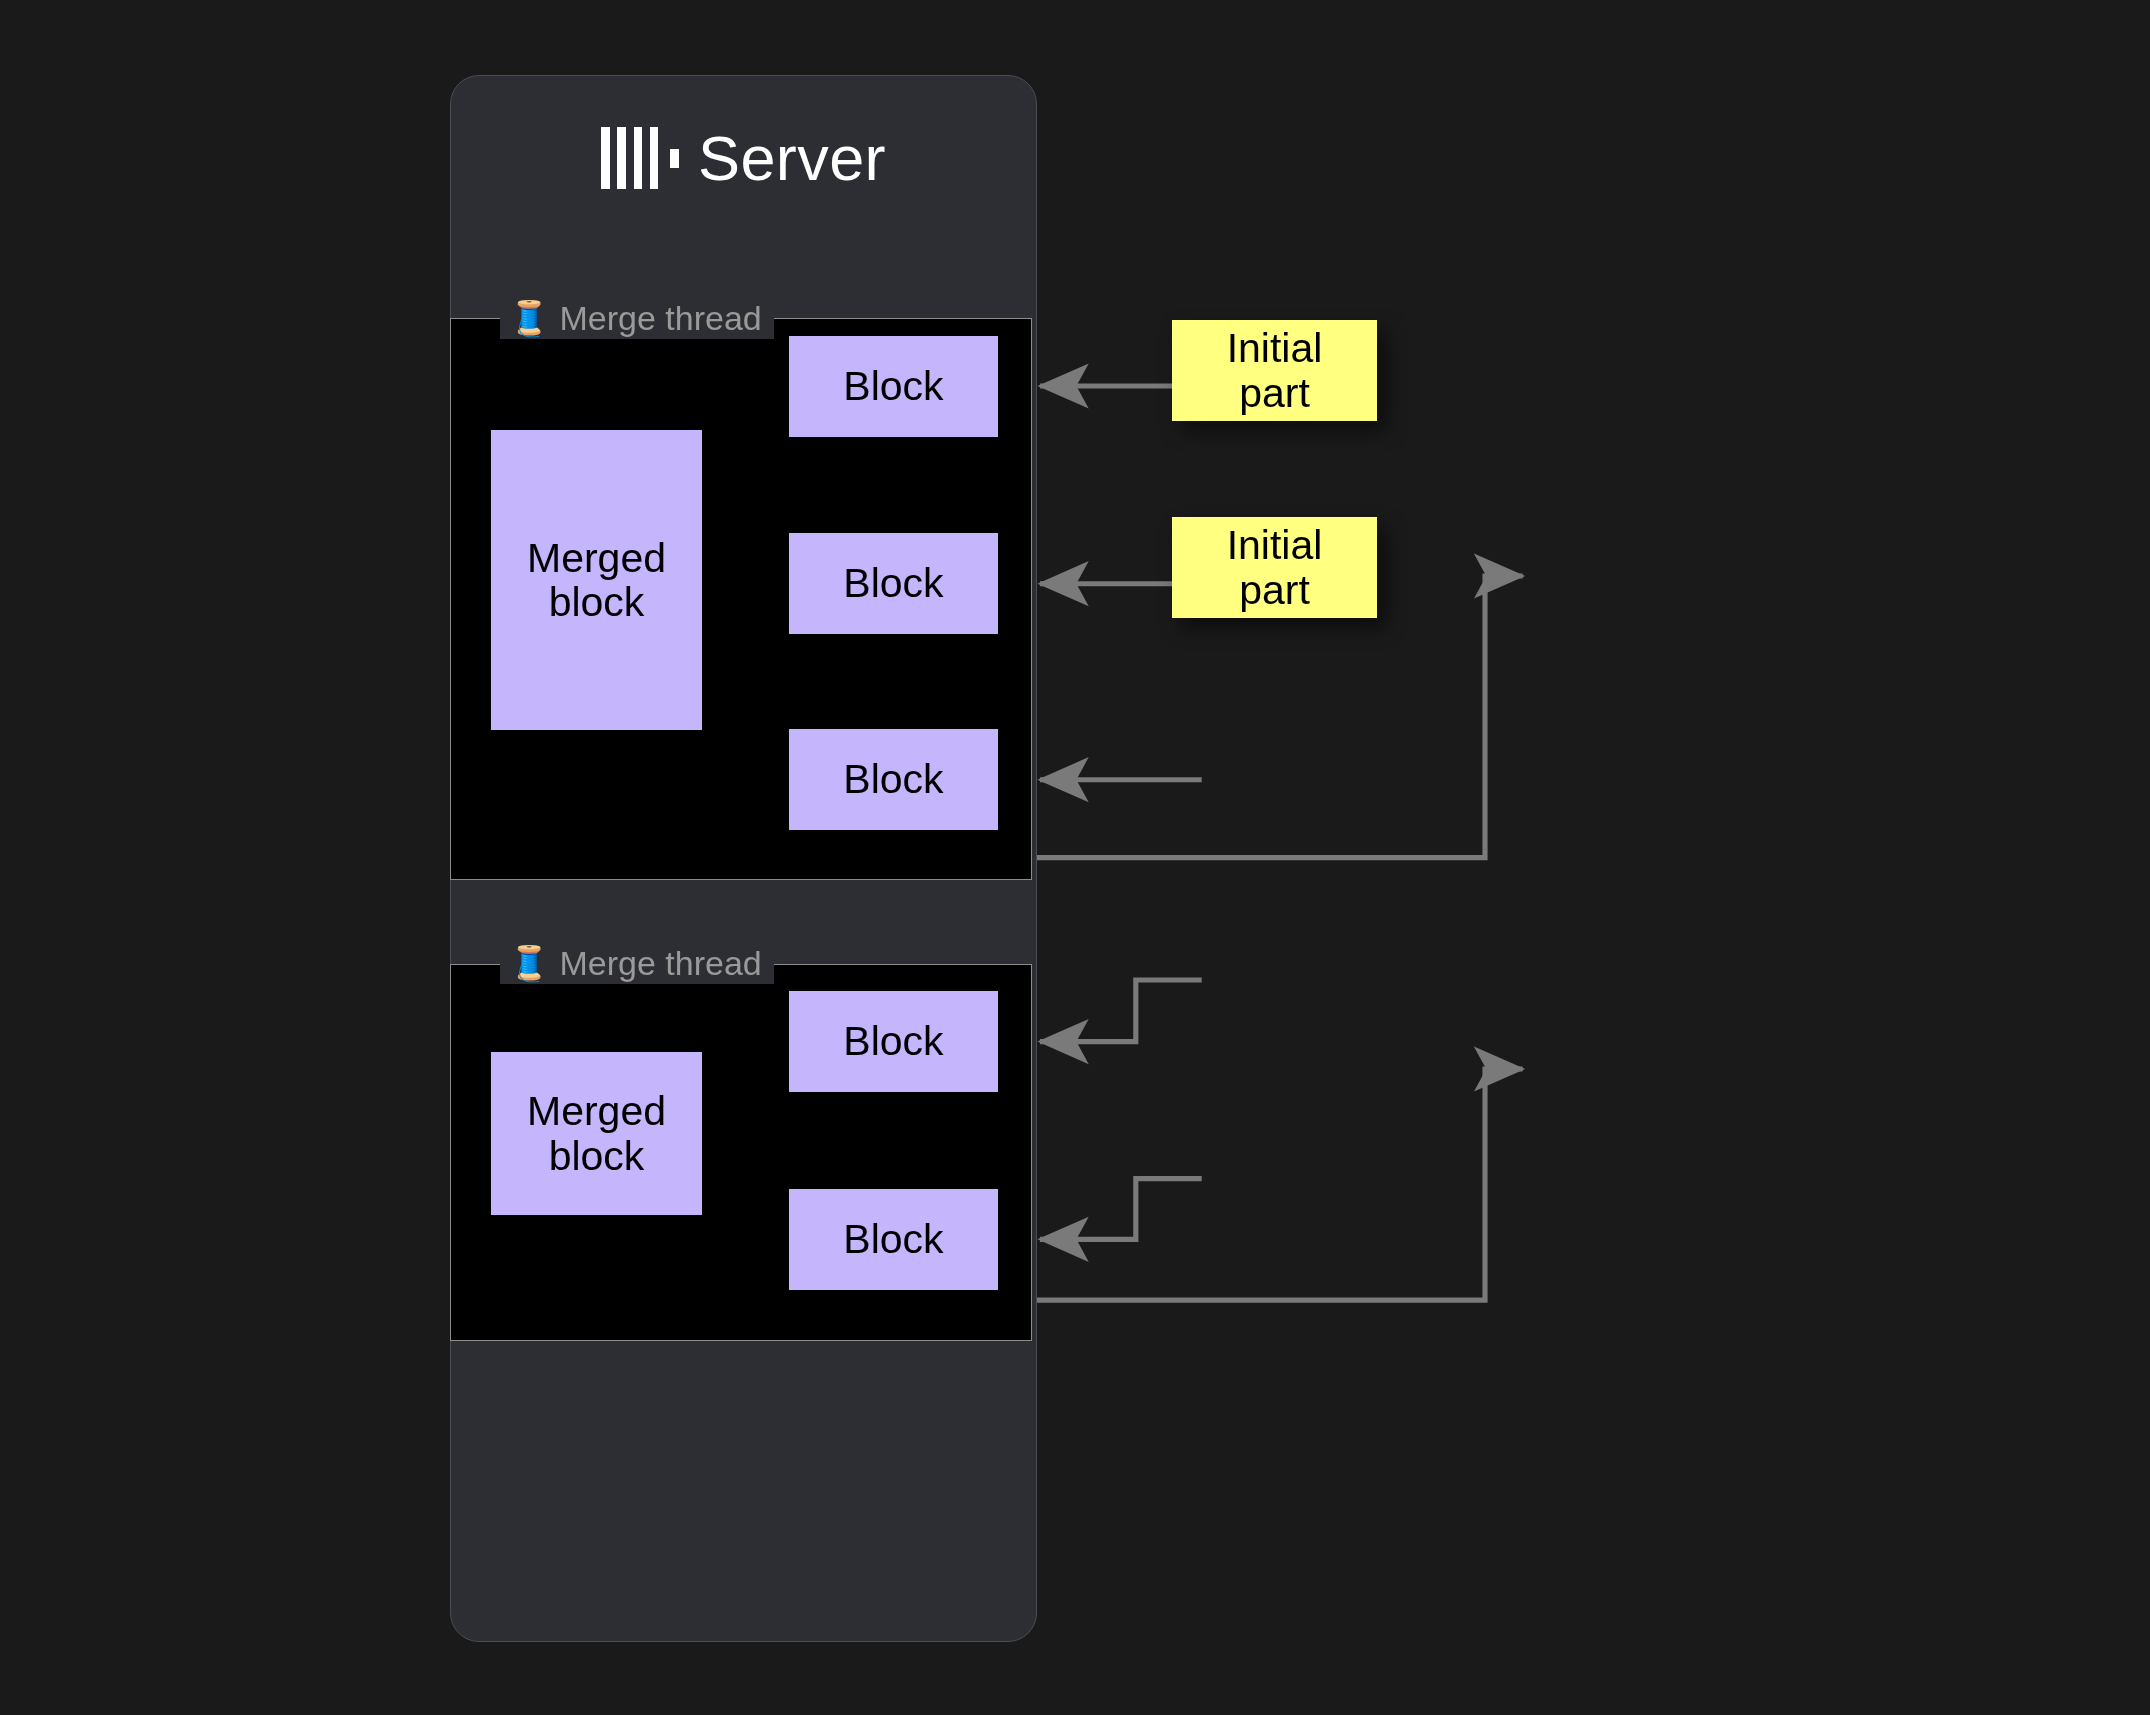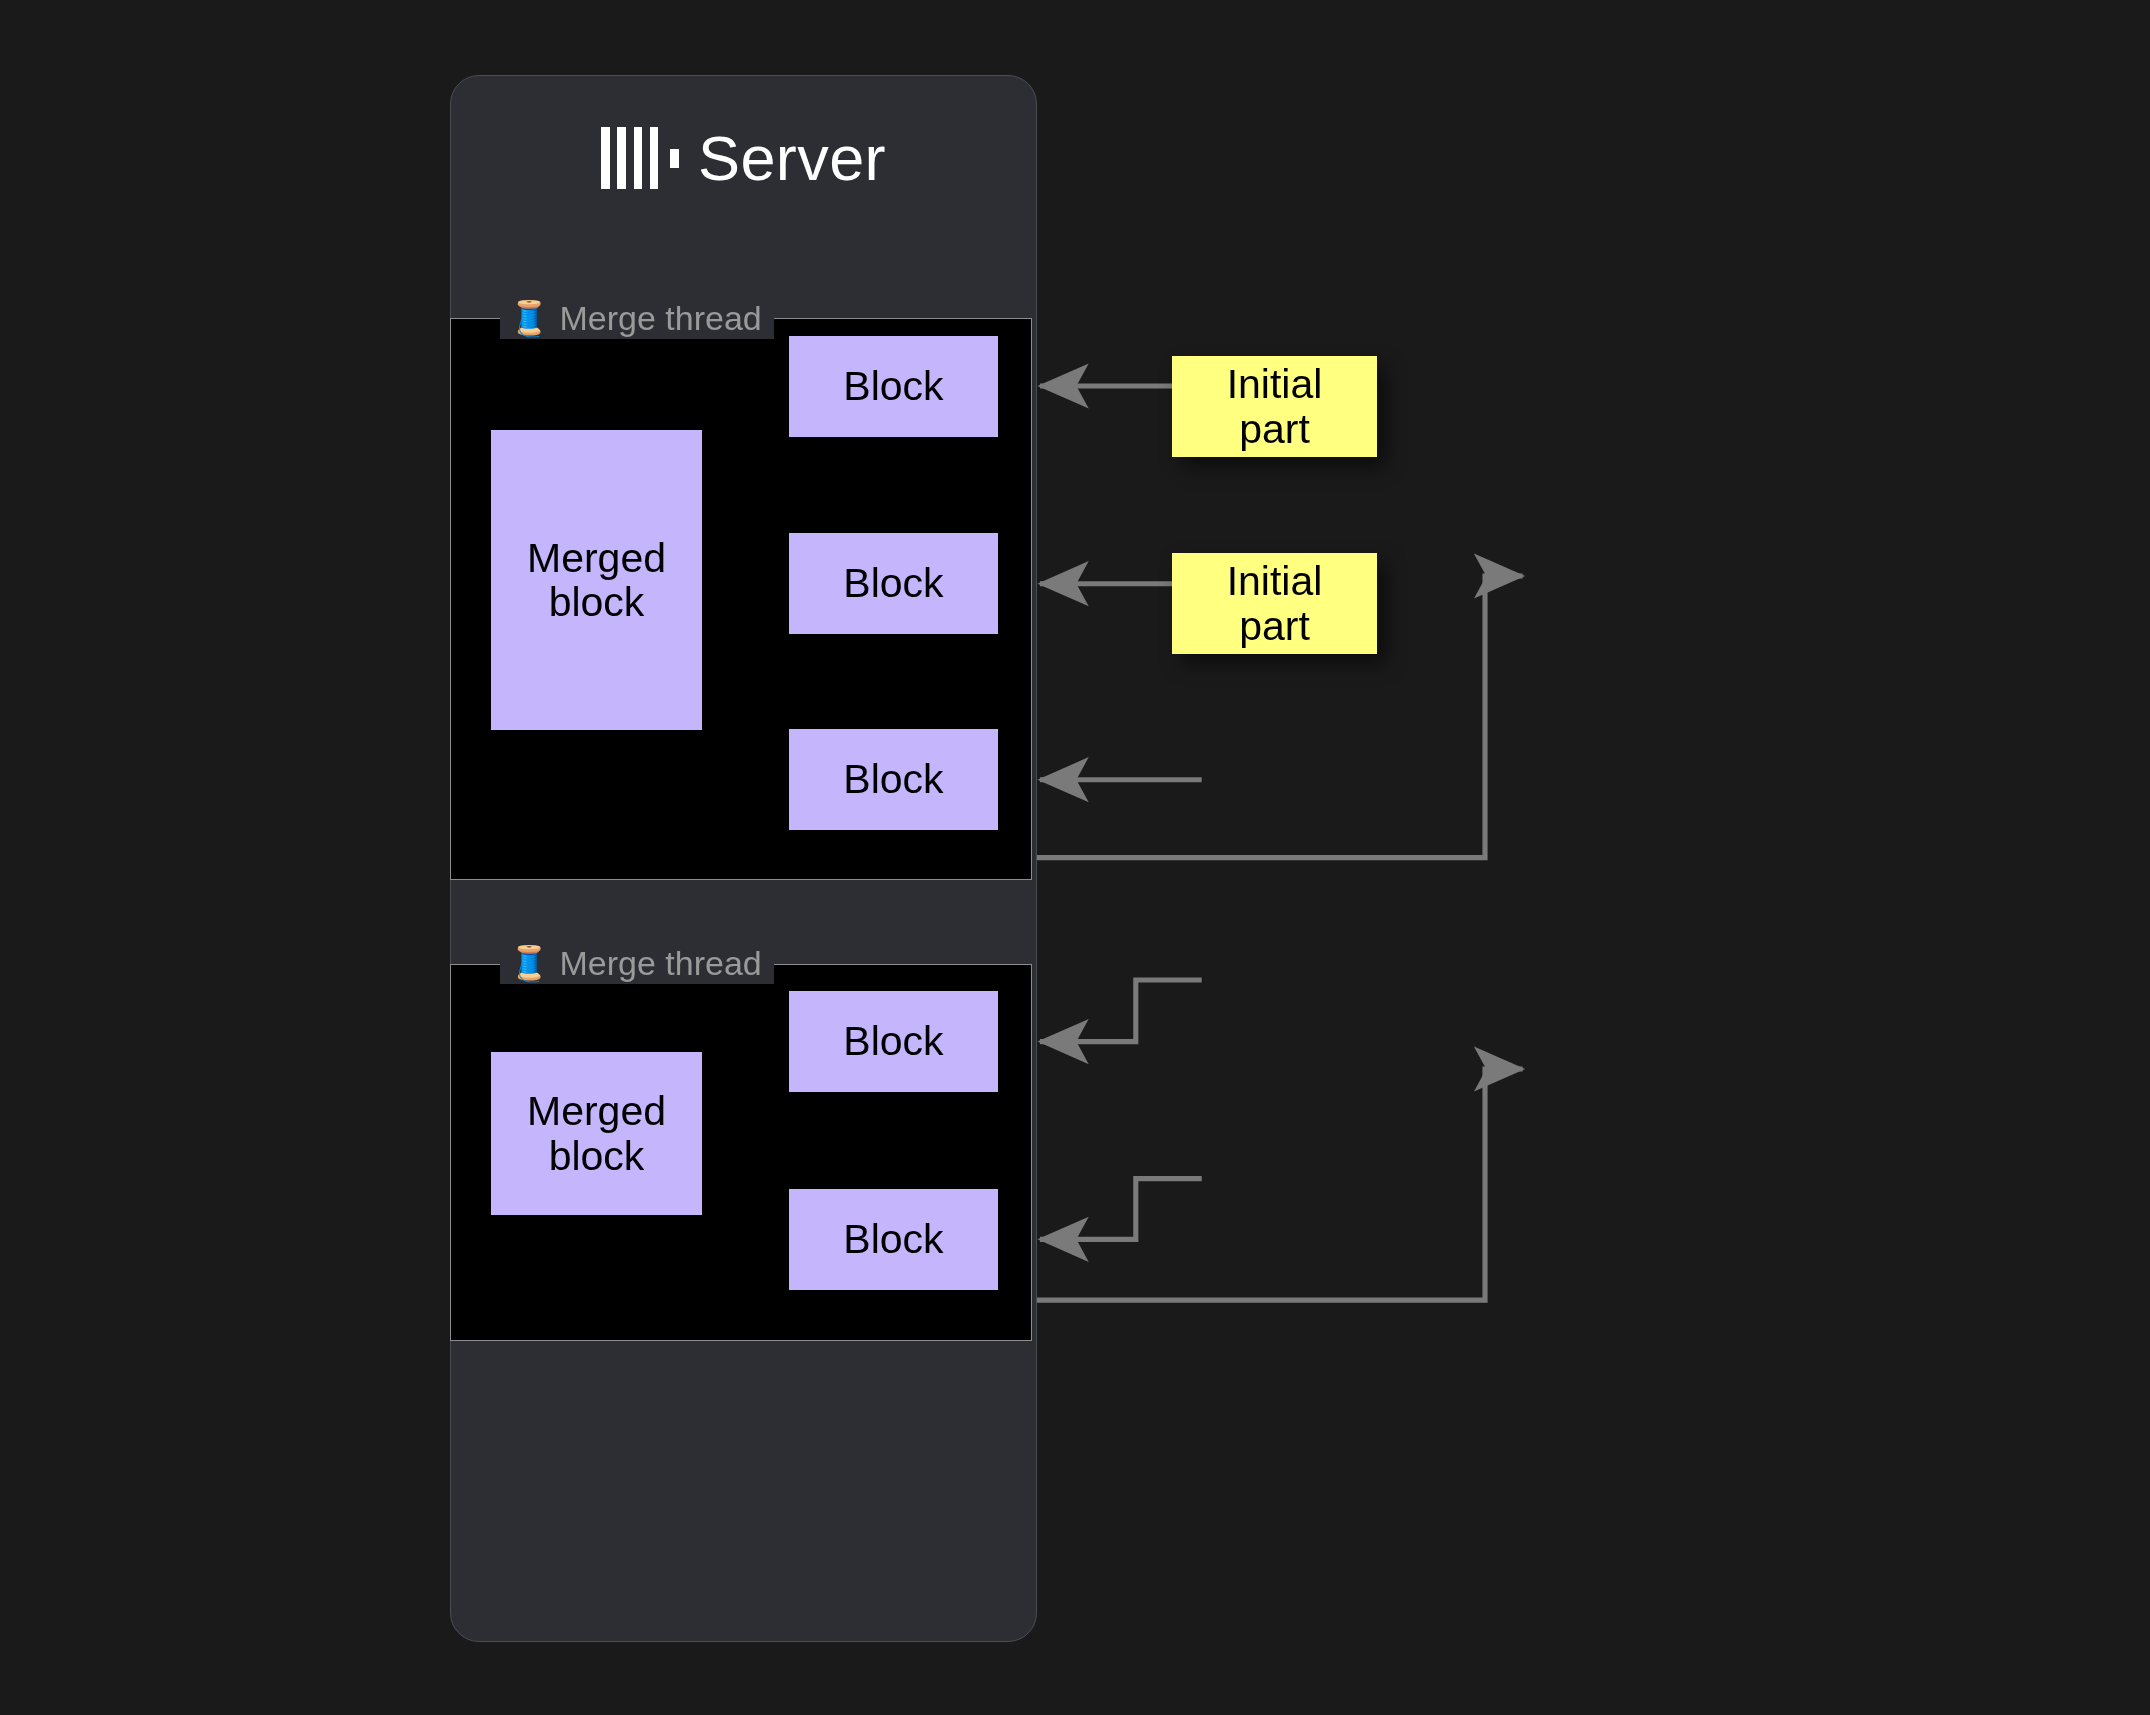--- a/index.html
+++ b/index.html
@@ -103,21 +103,21 @@
     align-items: center;
     justify-content: center;
     text-align: center;
     color: #000000;
     font-size: 41px;
     line-height: 1.08;
     box-sizing: border-box;
     z-index: 5;
   }
   .box.blue  { background: #c4b5fd; }
-  .box.yellow{ background: #ffff80; box-shadow: 8.6px 10.3px 19px rgba(0,0,0,0.55); margin-top: 36px; }
+  .box.yellow{ background: #ffff80; box-shadow: 8.6px 10.3px 19px rgba(0,0,0,0.55); }
 
   
   .blk-1a { left: 789px; top: 336px;  width: 209px; height: 101px; }
   .blk-1b { left: 789px; top: 533px;  width: 209px; height: 101px; }
   .blk-1c { left: 789px; top: 729px;  width: 209px; height: 101px; }
   .mblk-1 { left: 491px; top: 430px;  width: 211px; height: 300px; }
 
   
   .blk-2a { left: 789px; top: 991px; width: 209px; height: 101px; }
   .blk-2b { left: 789px; top: 1189px; width: 209px; height: 101px; }

